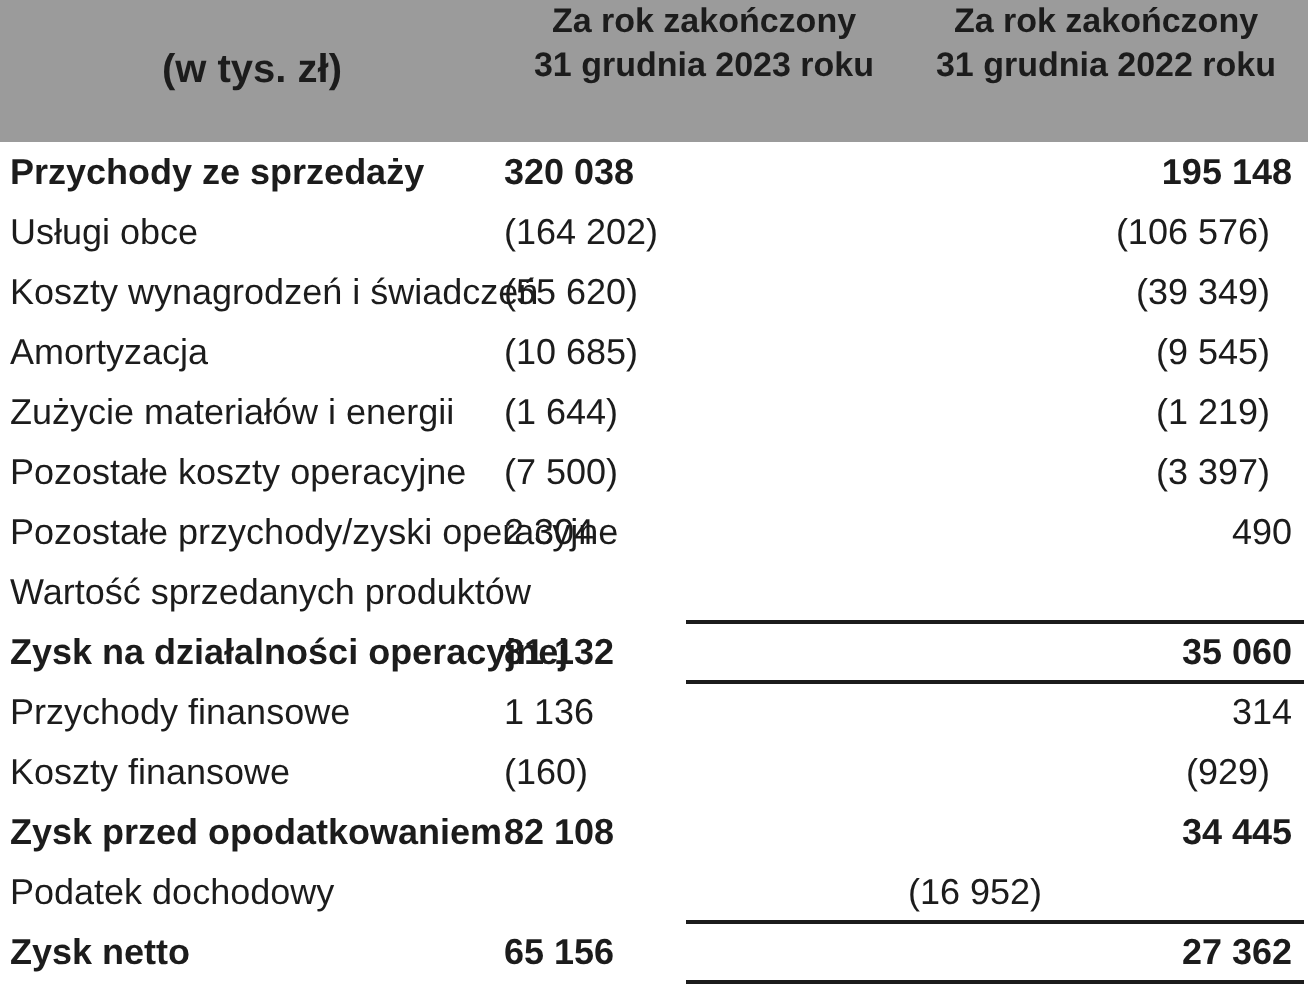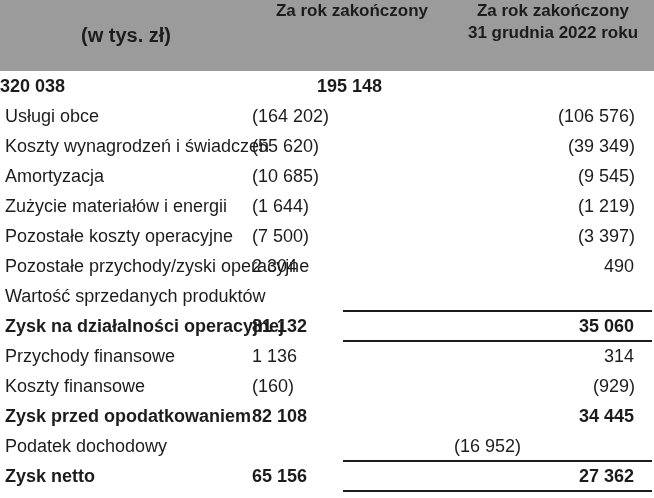--- a/index.html
+++ b/index.html
@@ -64,49 +64,51 @@
   }
   .c-v2 {
     width: 202px;
     box-sizing: border-box;
     text-align: right;
     padding-right: 19px;
     white-space: nowrap;
   }
   
   .c-v1.np { padding-right: 9px; }
-  .c-v2.np { padding-right: 20px; }
+  .c-v2.np { padding-right: 8px; }
 
   
   .rule {
     position: absolute;
     left: 343px;
     width: 309px;
     height: 2px;
     background: var(--rule, #1c1c1c);
   }
 </style>
 </head>
 <body>
 
 <div class="fin-table" style="--header-bg: #9b9b9b; --text: #1c1c1c; --rule: #1c1c1c; --bg: #ffffff;">
 
   <div class="header">
     <div class="h-unit">(w tys. zł)</div>
     <div class="h-col c1">
       <div>Za rok zakończony</div>
+      <div>31 grudnia 2023 roku</div>
     </div>
     <div class="h-col c2">
       <div>Za rok zakończony</div>
       <div>31 grudnia 2022 roku</div>
     </div>
   </div>
 
   <div class="body" id="table-body">
   <div class="row bold">
+    <div class="c-label">Przychody ze sprzedaży</div>
     <div class="c-v1 np">320 038</div>
     <div class="c-v2 np">195 148</div>
   </div>
 
   <div class="row">
     <div class="c-label">Usługi obce</div>
     <div class="c-v1">(164 202)</div>
     <div class="c-v2">(106 576)</div>
   </div>
 

